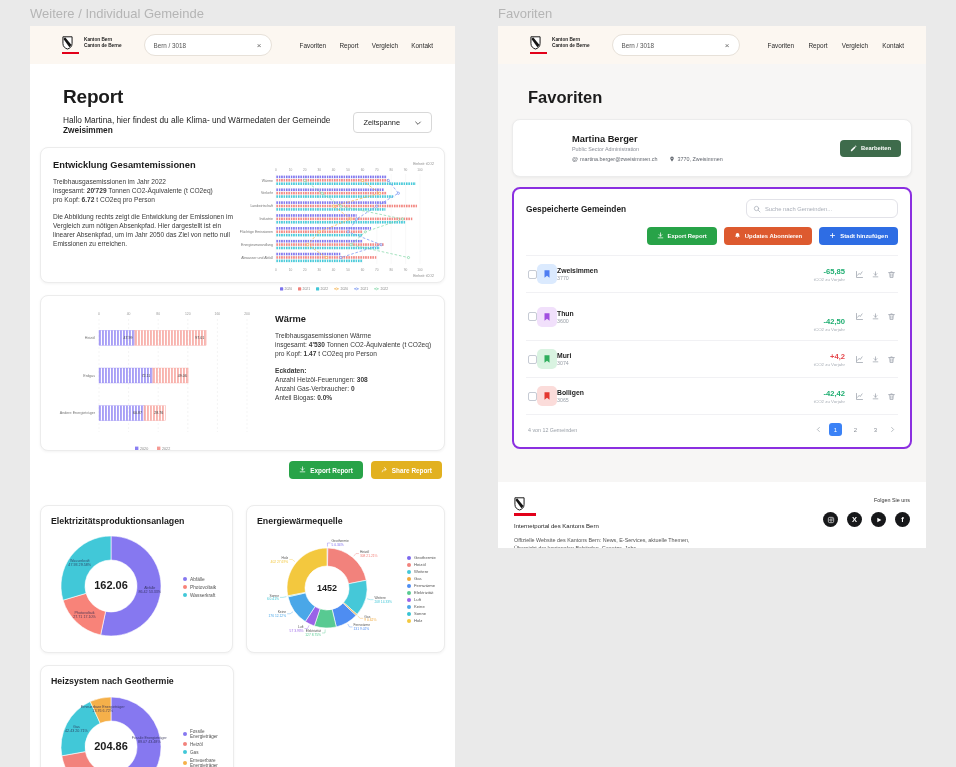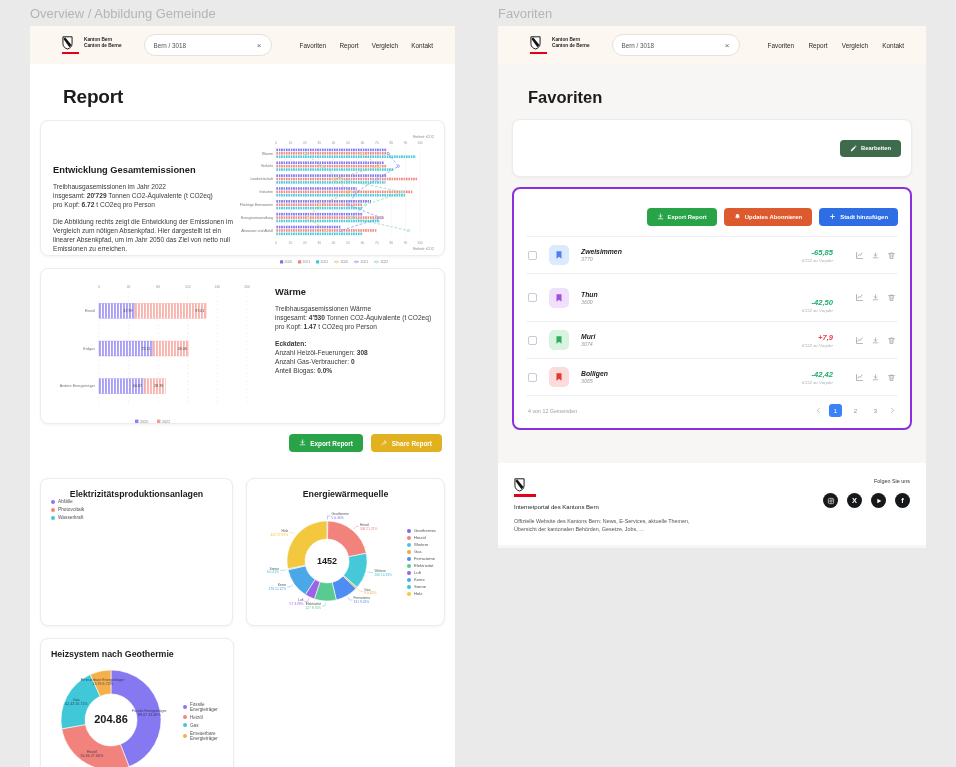--- a/index.html
+++ b/index.html
@@ -32,35 +32,35 @@
   .page-head h1 { font-size:19px; letter-spacing:-0.2px; margin-bottom:4px; }
   .sub-row { display:flex; align-items:flex-start; justify-content:space-between; gap:10px; }
   .subtitle { font-size:8.3px; color:#1e1e1e; padding-top:3px; }
   .zeitspanne { display:flex; align-items:center; gap:14px; border:1px solid #d8d8d8; background:#fff; border-radius:4px; padding:5px 9px; font-size:7.4px; color:#222; cursor:pointer; }
   .zeitspanne .chev { color:#333; display:flex; }
 
   .card { background:#fff; border:1px solid #ececec; border-radius:8px; box-shadow:0 1px 3px rgba(0,0,0,.05); }
   .card-title { font-size:9.3px; font-weight:700; }
   .body-text { font-size:6.6px; line-height:1.4; color:#3a3a3a; margin-top:7px; }
   .card-emissions { margin-top:12px; display:flex; padding:12px 8px 8px 12px; height:136px; }
-  .card-emissions .card-text { width:206px; padding-right:4px;margin-top:32px; }
+  .card-emissions .card-text { width:206px; padding-right:4px; }
   .card-waerme { margin-top:12px; display:flex; padding:8px 10px; height:156px; }
   .card-waerme .card-text { padding:10px 0 0 14px; }
   .chart-box { flex:1; }
 
   .actions { display:flex; justify-content:flex-end; gap:8px; margin:10px 3px 0; }
   .btn { display:inline-flex; align-items:center; gap:4px; border:none; border-radius:4px; color:#fff; font-size:6.4px; font-weight:700; padding:5px 10px; cursor:pointer; font-family:inherit; }
   .btn-export { background:#28a348; }
   .btn-share { background:#e2b120; }
   .btn-subscribe { background:#dd5a2f; }
   .btn-add { background:#2e6de4; }
 
   .pie-row { display:flex; gap:13px; margin-top:26px; }
   .pie-card { width:194px; padding:10px 10px 6px; height:148px; }
-  .pie-card h3 { font-size:8.8px;text-align:center; }
+  .pie-card h3 { font-size:8.8px; }
   .pie-flex { display:flex; align-items:center; gap:4px; }
   .legend { display:flex; flex-direction:column; gap:3px; }
   .legend-item { display:flex; align-items:center; gap:3px; color:#555; }
   .legend-item .dot { width:4px; height:4px; border-radius:50%; flex:0 0 auto; }
   .heiz-card { margin-top:12px; width:194px; padding:10px; height:160px; }
 
   
   .fav-body { padding:0 14px; }
   .fav-title { font-size:16.5px; margin:24px 0 0 16px; }
   .profile-card { margin-top:12px; display:flex; align-items:center; padding:8px 10px; gap:9px; }
@@ -76,21 +76,21 @@
   .meta-item { display:flex; align-items:center; gap:2px; }
   .btn-edit { margin-left:auto; background:#3e6b4b; border:none; border-radius:4px; color:#fff; font-size:5.8px; font-weight:700; padding:5px 10px; display:flex; gap:4px; align-items:center; cursor:pointer; font-family:inherit; }
 
   .saved-panel { margin-top:10px; border:2px solid #8b2fe0; border-radius:8px; background:#fff; padding:10px 12px 4px; }
   .saved-head { display:flex; justify-content:space-between; align-items:center; }
   .saved-title { font-size:8.3px; font-weight:700; }
   .gem-search { width:152px; height:19px; border:1px solid #e2e2e8; border-radius:6px; display:flex; align-items:center; gap:4px; padding:0 6px; color:#a9aeb8; background:#fff; }
   .gem-search input { border:none; outline:none; font-size:5.8px; width:100%; color:#555; font-family:inherit; background:transparent; }
   .gem-search input::placeholder { color:#a9aeb8; }
   .saved-actions { display:flex; justify-content:flex-end; gap:7px; margin:9px 0 10px; }
-  .gem-row { display:flex; align-items:center; border-top:1px solid #f1f1f4; padding:8px 2px; gap:12px;font-style:italic; }
+  .gem-row { display:flex; align-items:center; border-top:1px solid #f1f1f4; padding:8px 2px; gap:0; }
   .checkbox { width:9px; height:9px; border:1.2px solid #c6cbd4; border-radius:2px; background:#fff; cursor:pointer; flex:0 0 auto; }
   .badge { width:20px; height:20px; border-radius:5px; display:flex; align-items:center; justify-content:center; flex:0 0 auto; }
   .gem-name { font-size:6.8px; font-weight:700; }
   .gem-zip { font-size:5.3px; color:#9aa0a8; margin-top:1px; }
   .delta-block { margin-left:auto; text-align:right; }
   .delta { font-size:7.6px; font-weight:700; }
   .delta-unit { font-size:4.4px; color:#a7adb5; margin-top:1px; }
   .row-icons { display:flex; gap:8px; margin-left:10px; color:#9ba1ab; align-items:center; }
   .row-icons span { display:flex; cursor:pointer; }
   .saved-footer { display:flex; align-items:center; justify-content:space-between; border-top:1px solid #f1f1f4; padding:8px 2px 7px; }
@@ -105,21 +105,21 @@
   .portal-title { font-size:6px; color:#1e1e1e; margin-top:7px; }
   .footer-desc { font-size:5.4px; color:#555; line-height:1.5; width:190px; margin-top:7px; }
   .follow { font-size:5.4px; color:#333; text-align:right; }
   .social-row { display:flex; gap:9px; margin-top:9px; }
   .social { width:15px; height:15px; border-radius:50%; background:#17181a; color:#fff; display:flex; align-items:center; justify-content:center; font-size:7.5px; font-weight:700; cursor:pointer; }
 </style>
 </head>
 <body>
 
 <div>
-  <div class="frame-label fl-left">Overview / Abbildung Gemeinde</div>
+  <div class="frame-label fl-left">Weitere / Individual Gemeinde</div>
   <div class="frame-label fl-right">Favoriten</div>
 
   <div class="frame frame-left">
     <div class="app-header">
       <div class="brand">
         <div class="logo-col">
           <svg class="shield" viewBox="0 0 20 26">
             <path d="M1.5 1.5h17v12.5c0 6-4.2 8.8-8.5 10.2C5.7 22.8 1.5 20 1.5 14z" fill="#fff" stroke="#141414" stroke-width="1.8"></path>
             <path d="M2.5 5.5 L13.5 21 L17.5 16.5 L5.5 2.5 Z" fill="#141414"></path>
           </svg>
@@ -138,20 +138,31 @@
         <a href="#">Favoriten</a>
         <a href="#">Report</a>
         <a href="#">Vergleich</a>
         <a href="#">Kontakt</a>
       </nav>
     </div>
 
     <div class="report-body">
       <div class="page-head">
         <h1>Report</h1>
+        <div class="sub-row">
+          <p class="subtitle"><span>Hallo Martina, hier findest du alle Klima- und Wärmedaten der Gemeinde </span><b>Zweisimmen</b></p>
+          <button class="zeitspanne">
+            <span>Zeitspanne</span>
+            <span class="chev">
+                <svg viewBox="0 0 24 24" width="8" height="8" fill="none" stroke="currentColor" stroke-width="2.4" stroke-linecap="round">
+                  <path d="M5 9l7 7 7-7"></path>
+                </svg>
+              </span>
+          </button>
+        </div>
       </div>
 
       <section class="card card-emissions">
         <div class="card-text">
           <div class="card-title">Entwicklung Gesamtemissionen</div>
           <p class="body-text">
             <span>Treibhausgasemissionen im Jahr 2022</span><br>
             <span>insgesamt: </span><b>20'729</b><span> Tonnen CO2-Äquivalente (t CO2eq)</span><br>
             <span>pro Kopf: </span><b>6.72</b><span> t CO2eq pro Person</span>
           </p>
@@ -346,20 +357,32 @@
                 <path d="M12 5l6 6-6 6"></path>
               </svg></span>
           <span>Share Report</span>
         </button>
       </div>
 
       <div class="pie-row">
         <section class="card pie-card">
           <h3>Elektrizitätsproduktionsanlagen</h3>
           <div class="pie-flex">
+            <div id="donut-elektrizitaet"><svg viewBox="0 0 128 118" width="128" height="118">
+                  <path d="M60 10 A50 50 0 1 1 49.6271706842132 108.91221127679216 L54.60612875579086 85.43434986393191 A26 26 0 1 0 60 34 Z" fill="#8678f0" stroke="#fff" stroke-width="0.6"></path>
+                  <text x="98.78730118892017" y="63.06758730453217" font-size="3.7" fill="rgba(40,40,75,0.78)" text-anchor="middle" font-family="Liberation Sans, sans-serif">Abfälle</text>
+                  <text x="98.78730118892017" y="67.46758730453217" font-size="3.7" fill="rgba(40,40,75,0.78)" text-anchor="middle" font-family="Liberation Sans, sans-serif">86.42  53.33%</text>
+                  <path d="M49.6271706842132 108.91221127679216 A50 50 0 0 1 12.051999293454251 74.17706698316294 L35.06703963259621 67.37207483124473 A26 26 0 0 0 54.60612875579086 85.43434986393191 Z" fill="#f88379" stroke="#fff" stroke-width="0.6"></path>
+                  <text x="33.52635454999627" y="87.63819297000943" font-size="3.7" fill="rgba(40,40,75,0.78)" text-anchor="middle" font-family="Liberation Sans, sans-serif">Photovoltaik</text>
+                  <text x="33.52635454999627" y="92.03819297000943" font-size="3.7" fill="rgba(40,40,75,0.78)" text-anchor="middle" font-family="Liberation Sans, sans-serif">27.71  17.10%</text>
+                  <path d="M12.051999293454251 74.17706698316294 A50 50 0 0 1 59.99999999999994 10 L59.99999999999997 34 A26 26 0 0 0 35.06703963259621 67.37207483124473 Z" fill="#41c8d8" stroke="#fff" stroke-width="0.6"></path>
+                  <text x="28.756869734069383" y="35.65761770542496" font-size="3.7" fill="rgba(40,40,75,0.78)" text-anchor="middle" font-family="Liberation Sans, sans-serif">Wasserkraft</text>
+                  <text x="28.756869734069383" y="40.05761770542496" font-size="3.7" fill="rgba(40,40,75,0.78)" text-anchor="middle" font-family="Liberation Sans, sans-serif">47.93  29.58%</text>
+                  <text x="60" y="63" font-size="11" fill="#1c1c1c" text-anchor="middle" font-family="Liberation Sans, sans-serif" font-weight="700">162.06</text>
+                </svg></div>
             <div class="legend" id="legend-elektrizitaet" style="font-size:4.8px;">
                 <div class="legend-item">
                   <span class="dot" style="background: rgb(134, 120, 240);"></span>
                   <span>Abfälle</span>
                 </div>
                 <div class="legend-item">
                   <span class="dot" style="background: rgb(248, 131, 121);"></span>
                   <span>Photovoltaik</span>
                 </div>
                 <div class="legend-item">
@@ -527,31 +550,61 @@
         <a href="#">Vergleich</a>
         <a href="#">Kontakt</a>
       </nav>
     </div>
 
     <div class="fav-body">
       <h2 class="fav-title">Favoriten</h2>
 
       <section class="card profile-card">
         <div class="avatar"></div>
+        <div>
+          <div class="profile-name">Martina Berger</div>
+          <div class="profile-role">Public Sector Administration</div>
+          <div class="profile-meta">
+            <span class="meta-item">
+                <span style="font-size:6px;">@</span>
+                <span>martina.berger@zweisimmen.ch</span>
+              </span>
+            <span class="meta-item">
+                <span style="display:flex;">
+                  <svg viewBox="0 0 24 24" width="6" height="6" fill="currentColor">
+                    <path d="M12 2a7 7 0 0 0-7 7c0 5 7 13 7 13s7-8 7-13a7 7 0 0 0-7-7zm0 9.5a2.5 2.5 0 1 1 0-5 2.5 2.5 0 0 1 0 5z"></path>
+                  </svg>
+                </span>
+                <span>3770, Zweisimmen</span>
+              </span>
+          </div>
+        </div>
         <button class="btn-edit">
           <span style="display:flex;">
               <svg viewBox="0 0 24 24" width="7" height="7" fill="currentColor">
                 <path d="M3 17.5V21h3.5L19 8.5 15.5 5 3 17.5zM16.8 3.7l3.5 3.5 1.2-1.2a1.7 1.7 0 0 0 0-2.3l-1.2-1.2a1.7 1.7 0 0 0-2.3 0l-1.2 1.2z"></path>
               </svg>
             </span>
           <span>Bearbeiten</span>
         </button>
       </section>
 
       <section class="saved-panel">
+        <div class="saved-head">
+          <div class="saved-title">Gespeicherte Gemeinden</div>
+          <div class="gem-search">
+            <span style="display:flex;">
+                <svg viewBox="0 0 24 24" width="8" height="8" fill="none" stroke="currentColor" stroke-width="2.2" stroke-linecap="round">
+                  <circle cx="10.5" cy="10.5" r="6.5"></circle>
+                  <path d="M15.5 15.5L21 21"></path>
+                </svg>
+              </span>
+            <input type="text" placeholder="Suche nach Gemeinden..." style="">
+          </div>
+        </div>
         <div class="saved-actions">
           <button class="btn btn-export" style="font-size:5.9px;">
             <span><svg viewBox="0 0 24 24" width="7" height="7" fill="none" stroke="currentColor" stroke-width="2.4" stroke-linecap="round">
                   <path d="M12 3v11m0 0l-5-5m5 5l5-5"></path>
                   <path d="M4 20h16"></path>
                 </svg></span>
             <span>Export Report</span>
           </button>
           <button class="btn btn-subscribe" style="font-size:5.9px;">
             <span><svg viewBox="0 0 24 24" width="7" height="7" fill="currentColor">
@@ -643,21 +696,21 @@
               <span class="badge" style="background: rgb(217, 243, 225); color: rgb(47, 174, 93);">
                 <svg viewBox="0 0 24 24" width="10" height="10" fill="currentColor">
                   <path d="M6 3h12v18l-6-5-6 5z"></path>
                 </svg>
               </span>
               <div>
                 <div class="gem-name">Muri</div>
                 <div class="gem-zip">3074</div>
               </div>
               <div class="delta-block">
-                <div class="delta" style="color: rgb(229, 72, 77);">+7,9</div>
+                <div class="delta" style="color: rgb(229, 72, 77);">+4,2</div>
                 <div class="delta-unit">tCO2 zu Vorjahr</div>
               </div>
               <div class="row-icons">
                 <span>
                   <svg viewBox="0 0 24 24" width="9" height="9" fill="none" stroke="currentColor" stroke-width="2" stroke-linecap="round">
                     <path d="M4 4v16h16"></path>
                     <path d="M7 14l4-5 3 3 5-7"></path>
                   </svg>
                 </span>
                 <span>

